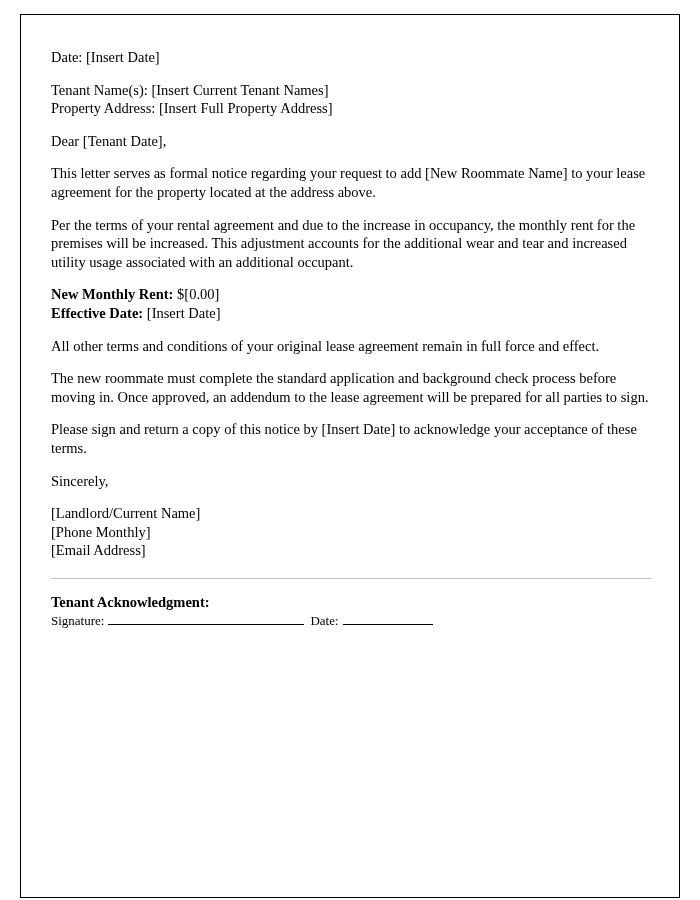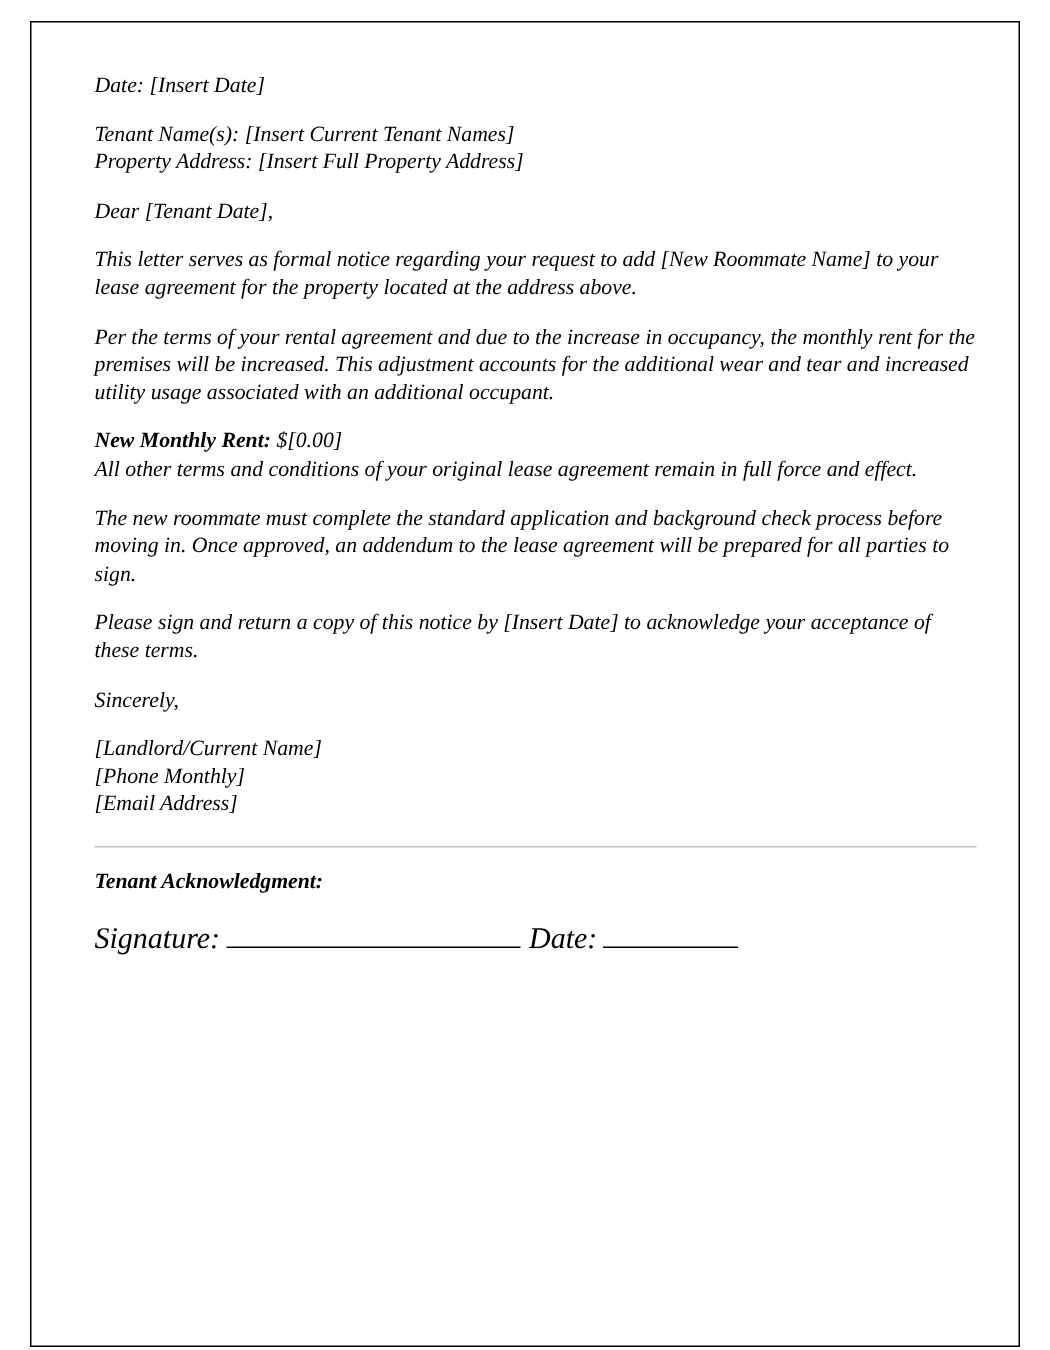--- a/index.html
+++ b/index.html
@@ -15,44 +15,42 @@
     position: relative;
   }
   .page-frame {
     position: absolute;
     left: 20px;
     top: 14px;
     width: 660px;
     height: 884px;
     border: 1px solid #000000;
     box-sizing: border-box;
-    padding: 33px 28px 0 42px;
-    font-style: italic;
+    padding: 33px 28px 0 30px;
   }
   .line, .para {
     font-size: 14.5px;
     line-height: 18.6px;
     margin: 0;
   }
   .gap {
     margin-bottom: 14px;
   }
   .bold {
     font-weight: bold;
   }
   .rule {
     border: none;
     border-top: 1px solid #bfbfbf;
     margin: 18px 0 14px 0;
     height: 0;
   }
   .sig-row {
-    font-size: 20px;
+    font-size: 13px;
     line-height: 18.6px;
-    margin-top: 20px;
     white-space: nowrap;
   }
   .sig-line {
     display: inline-block;
     border-bottom: 1px solid #000000;
     height: 13px;
     vertical-align: baseline;
   }
   .sig-line.long { width: 196px; margin: 0 6px 0 4px; }
   .sig-line.short { width: 90px; margin-left: 4px; }
@@ -68,20 +66,21 @@
   <p class="line gap">Property Address: [Insert Full Property Address]</p>
 
   <p class="line gap">Dear [Tenant Date],</p>
 
   <p class="para gap">This letter serves as formal notice regarding your request to add [New Roommate Name] to your lease agreement for the property located at the address above.</p>
 
   <p class="para gap">Per the terms of your rental agreement and due to the increase in occupancy, the monthly rent for the premises will be increased. This adjustment accounts for the additional wear and tear and increased utility usage associated with an additional occupant.</p>
 
   <div>
     <p class="line"><span class="bold">New Monthly Rent:</span><span> $[0.00]</span></p>
+    <p class="line gap"><span class="bold">Effective Date:</span><span> [Insert Date]</span></p>
   </div>
 
   <p class="para gap">All other terms and conditions of your original lease agreement remain in full force and effect.</p>
 
   <p class="para gap">The new roommate must complete the standard application and background check process before moving in. Once approved, an addendum to the lease agreement will be prepared for all parties to sign.</p>
 
   <p class="para gap">Please sign and return a copy of this notice by [Insert Date] to acknowledge your acceptance of these terms.</p>
 
   <p class="line gap">Sincerely,</p>
 

